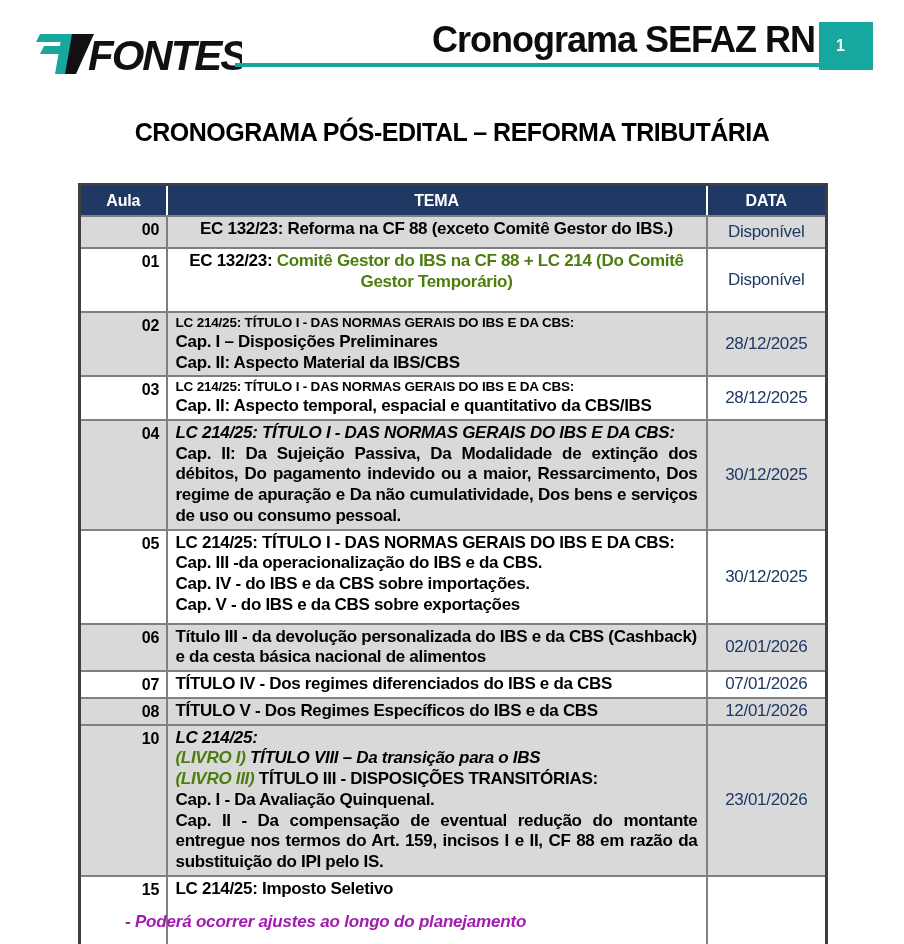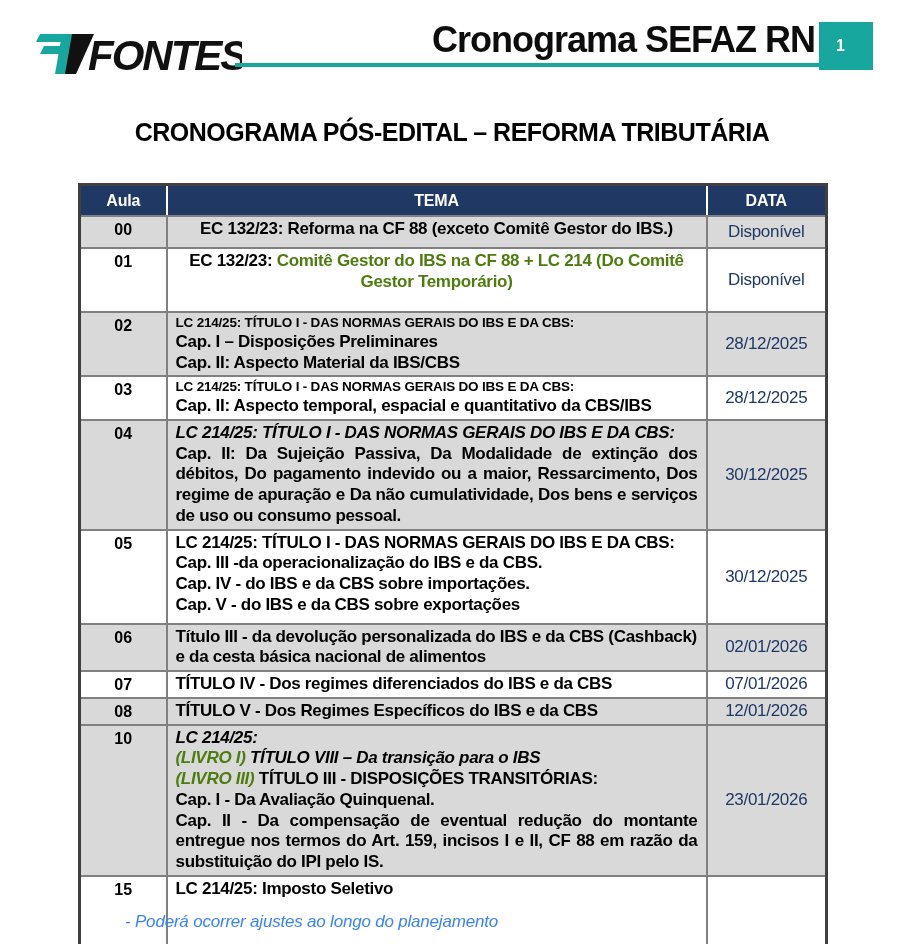--- a/index.html
+++ b/index.html
@@ -25,41 +25,41 @@
   table{border-collapse:collapse;width:747px;table-layout:fixed;border:3px solid #404040;}
   col.c-aula{width:87px;} col.c-tema{width:540px;} col.c-data{width:120px;}
   th{background:#1f3864;color:#fff;font-size:16px;font-weight:700;height:27px;
      border:2px solid #fff;border-top:3px solid #404040;border-bottom:2px solid #808080;
      letter-spacing:-0.2px;}
   th:first-child{border-left:3px solid #404040;}
   th:last-child{border-right:3px solid #404040;}
   td{border:2px solid #808080;padding:2px 6px;}
   tr.gray td{background:#d9d9d9;}
   tr.white td{background:#ffffff;}
-  .aula-cell{vertical-align:top;text-align:center;font-weight:700;font-size:16px;padding-top:4px;}
+  .aula-cell{vertical-align:top;text-align:right;font-weight:700;font-size:16px;padding-top:4px;}
   .tema-cell{vertical-align:top;font-weight:700;font-size:17px;line-height:1.22;
      letter-spacing:-0.3px;padding-left:8px;padding-right:8px;}
   .data-cell{vertical-align:middle;text-align:center;color:#1f3864;font-weight:400;font-size:17px;
      letter-spacing:-0.3px;}
   .ln{display:block;}
   .ln.center{text-align:center;}
   .ln.small{font-size:13.5px;letter-spacing:-0.2px;line-height:1.25;}
   .ln.justify{text-align:justify;}
   .seg.navy{color:#4d7c0f;}
   .seg.italic{font-style:italic;}
   
   tbody tr:nth-child(1) .tema-cell{height:26px;}
   tbody tr:nth-child(2) .tema-cell{height:58px;}
   tbody tr:nth-child(3) .tema-cell{height:56px;}
   tbody tr:nth-child(5) .tema-cell{height:100px;}
   tbody tr:nth-child(6) .tema-cell{height:88px;}
   tbody tr:nth-child(11) .tema-cell{height:146px;}
   
-  .footnote{position:absolute;left:125px;top:912px;font-size:17px;font-weight:400;font-style:italic;
-     letter-spacing:-0.2px;color:#3b82f6;}
+  .footnote{position:absolute;left:125px;top:912px;font-size:17px;font-weight:700;font-style:italic;
+     letter-spacing:-0.2px;color:#a21caf;}
 </style>
 </head>
 <body>
 
 <div class="hdr">
   <div class="logo">
     <svg width="220" height="60" viewBox="0 0 220 60">
 
       <polygon points="18,12 52,12 48,20 14,20" fill="#18a79e"></polygon>
       <polygon points="22,24 46,24 42,32 18,32" fill="#18a79e"></polygon>

